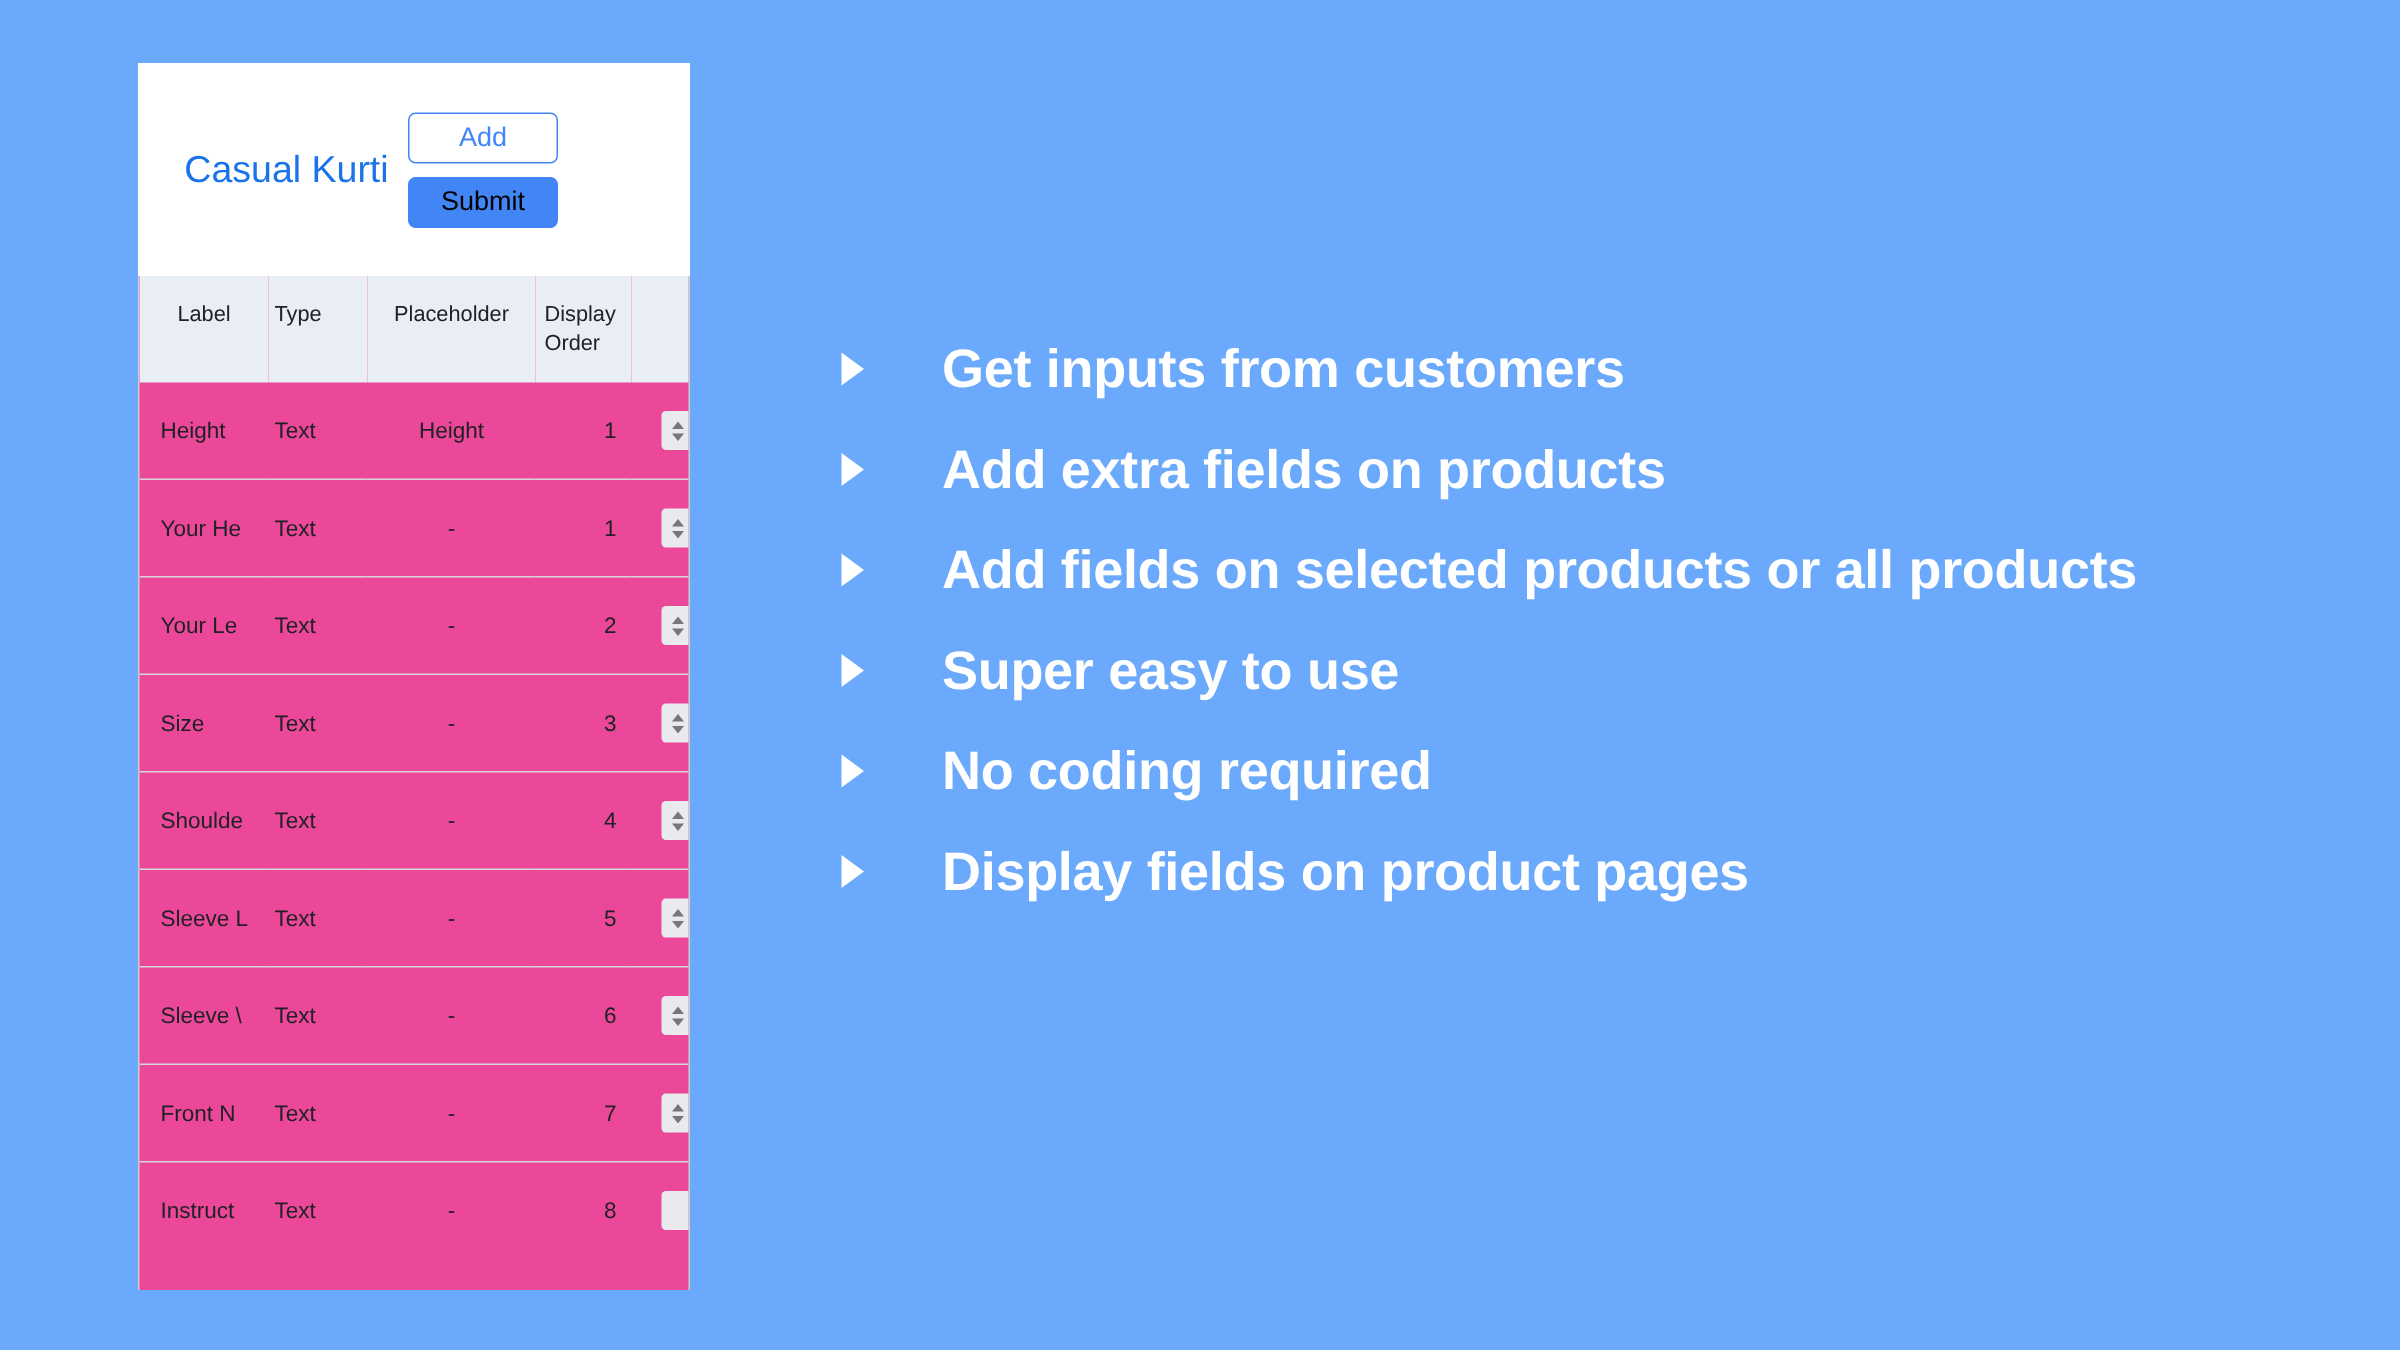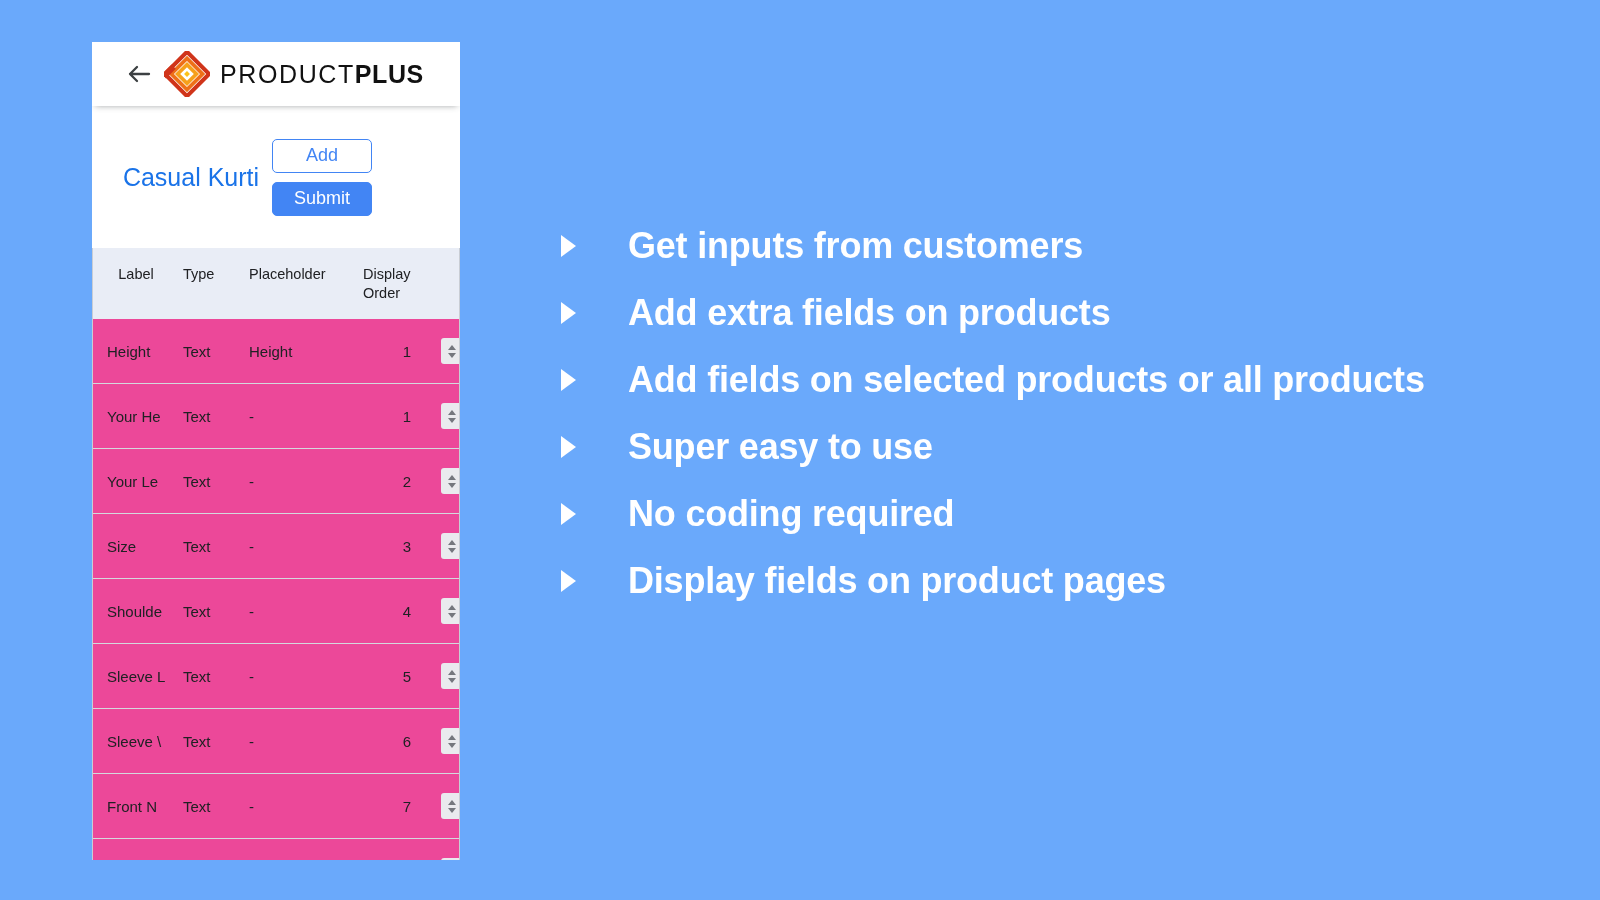--- a/index.html
+++ b/index.html
@@ -104,21 +104,21 @@
     padding: 0;
   }
   #add-button {
     background: #ffffff;
     border: 1.6px solid #4285f4;
     color: #4285f4;
   }
   #submit-button {
     background: #4285f4;
     border: 1.6px solid #4285f4;
-    color: #ffffff;
+    color: #000000;
   }
 
   
   #fields-table-wrap {
     flex: 1 1 auto;
     border-left: 1px solid #c9cdd4;
     border-right: 1px solid #c9cdd4;
     overflow: hidden;
     background: #ec4899;
   }
@@ -142,21 +142,21 @@
     padding: 19px 4px;
     border-top: 1px solid #d5d8dd;
     vertical-align: middle;
     white-space: nowrap;
     overflow: hidden;
   }
   table.fields-table tbody tr:first-child td { border-top: none; }
 
   .col-label       { width: 78px;  text-align: left;   padding-left: 14px !important; }
   .col-type        { width: 58px;  text-align: left; }
-  .col-placeholder { width: 104px; text-align: left; }
+  .col-placeholder { width: 104px; text-align: center; }
   .col-order       { width: 54px;  text-align: right;  padding-right: 10px !important; }
   .col-spin        { width: 54px;  text-align: center; }
 
   thead .col-label       { text-align: center; padding-left: 4px !important; }
   thead .col-order       { text-align: left; padding-right: 4px !important; padding-left: 6px !important;}
 
   
   .stepper {
     width: 22px;
     height: 26px;
@@ -205,39 +205,20 @@
     line-height: 1;
     white-space: nowrap;
     letter-spacing: -0.2px;
   }
 </style>
 </head>
 <body>
 
 <div id="app-panel">
 
-  <div id="app-topbar">
-    <svg id="back-arrow" viewBox="0 0 26 26">
-      <path d="M23 13 H4 M11 6 L4 13 L11 20" fill="none" stroke="#3c4043" stroke-width="2.3" stroke-linecap="round" stroke-linejoin="round"></path>
-    </svg>
-
-    <svg id="brand-logo" viewBox="0 0 100 100">
-      <g transform="translate(50,50) rotate(45)">
-        <rect x="-34" y="-34" width="68" height="68" fill="none" stroke="#d0341a" stroke-width="9"></rect>
-        <rect x="-24" y="-24" width="48" height="48" fill="none" stroke="#ee7018" stroke-width="8"></rect>
-        <rect x="-14.5" y="-14.5" width="29" height="29" fill="none" stroke="#f6a01c" stroke-width="8"></rect>
-        <rect x="-4.5" y="-4.5" width="9" height="9" fill="#fcc21b"></rect>
-        <rect x="-38.5" y="9" width="13" height="30" fill="#d0341a"></rect>
-      </g>
-    </svg>
-
-    <div id="brand-wordmark">
-      <span class="wm-light">PRODUCT</span><span class="wm-bold">PLUS</span>
-    </div>
-  </div>
 
   <div id="action-bar">
     <div id="product-title">Casual Kurti</div>
     <div id="action-buttons">
       <button class="btn" id="add-button">Add</button>
       <button class="btn" id="submit-button">Submit</button>
     </div>
   </div>
 
   <div id="fields-table-wrap">

